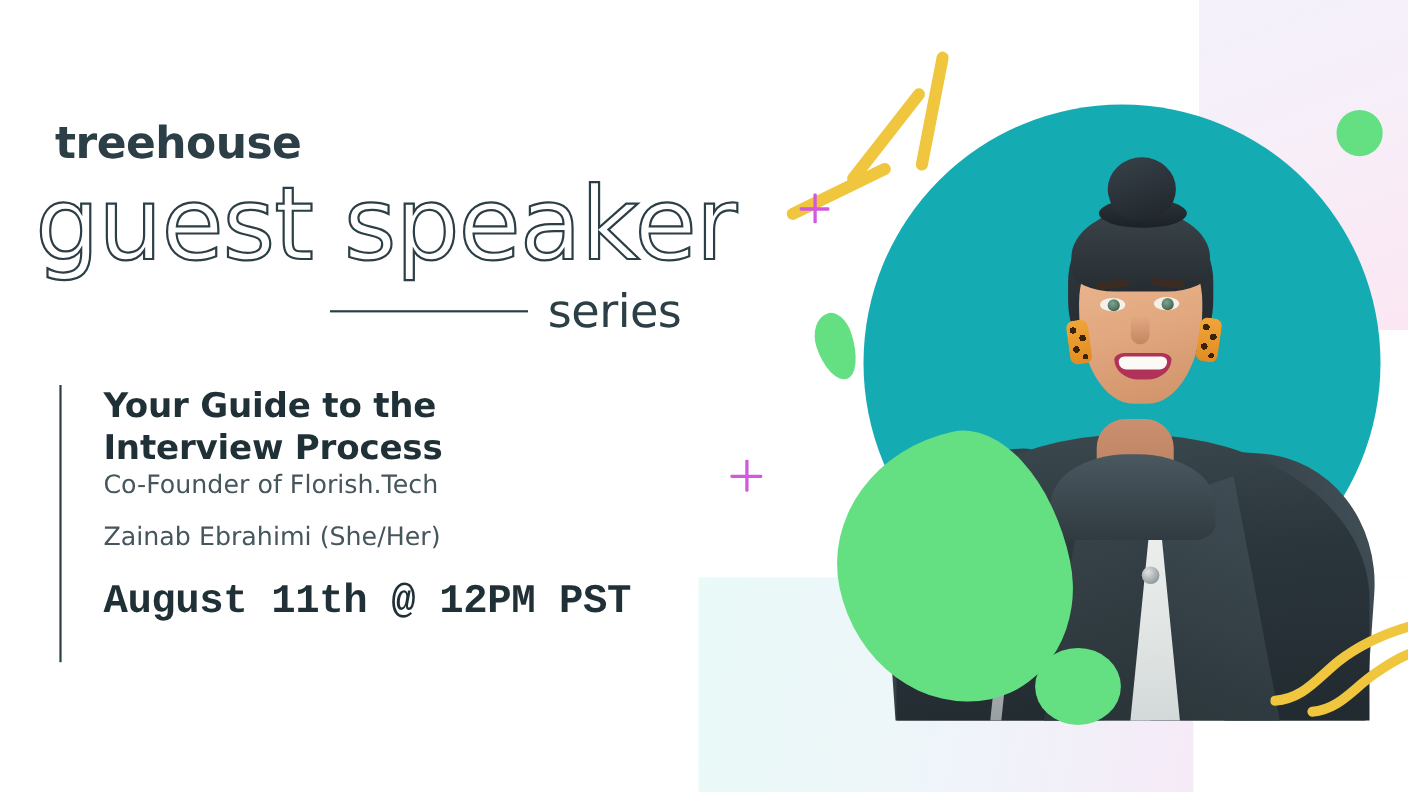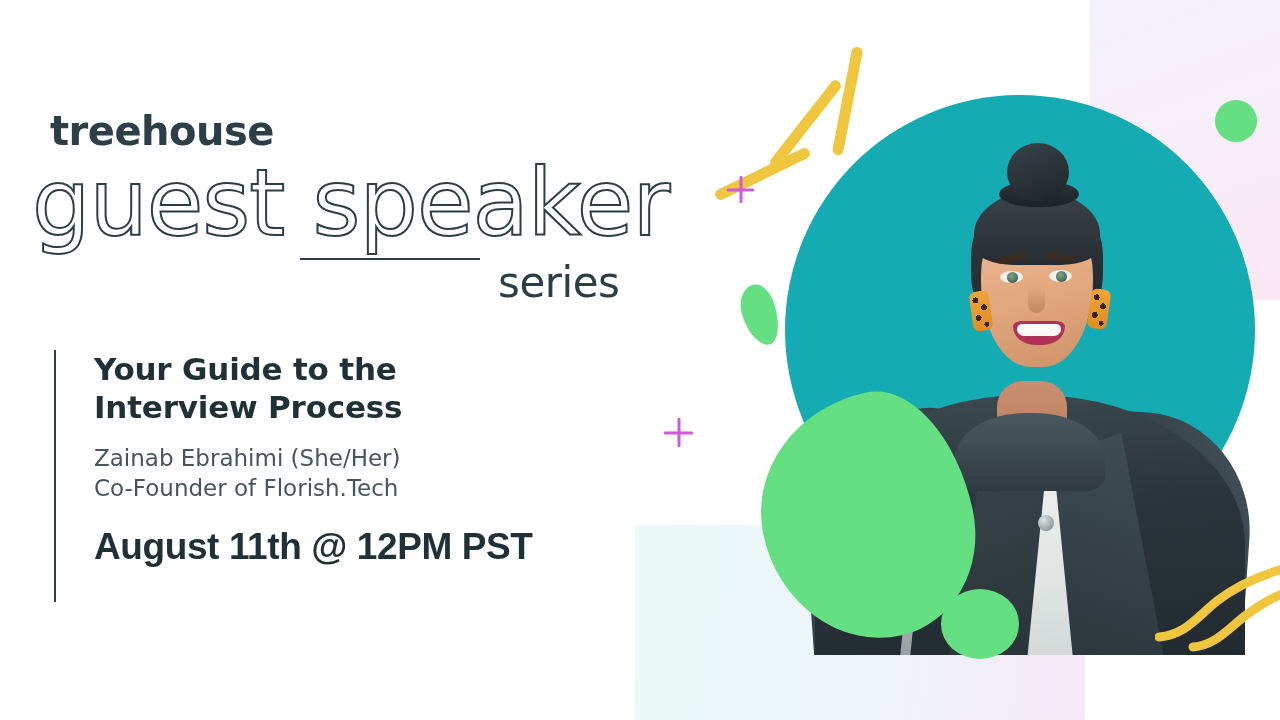--- a/index.html
+++ b/index.html
@@ -250,21 +250,21 @@
     position:absolute; left:32px; top:158px;
     font-size:92px; font-weight:500; letter-spacing:-1px;
     line-height:1;
     color:transparent;
     -webkit-text-stroke:2px #2c3e46;
     font-family:"DejaVu Sans", sans-serif;
     white-space:nowrap;
   }
   #series-row {
     position:absolute; left:300px; top:258px;
-    display:flex; align-items:flex-start; gap:18px;
+    display:flex; align-items:center; gap:18px;
   }
   #series-rule {
     width:180px; height:2px; background:#2c3e46;
   }
   #series-word {
     font-size:42px; font-weight:500; color:#2c3e46;
     letter-spacing:-0.5px;
     font-family:"DejaVu Sans", sans-serif;
   }
 
@@ -287,21 +287,21 @@
     font-family:"DejaVu Sans", sans-serif;
   }
   #speaker-role {
     font-size:23px; font-weight:400; color:#46565d;
     line-height:1.3;
     font-family:"DejaVu Sans", sans-serif;
   }
   #event-datetime {
     font-size:37px; font-weight:700; color:#1f3037;
     margin-top:22px; letter-spacing:-0.4px;
-    font-family:Liberation Sans, sans-serif;
+    font-family:Liberation Mono, monospace;
   }
 </style>
 </head>
 <body>
 
 <div id="stage">
 
   <div class="panel" id="panel-topright"></div>
   <div class="panel" id="panel-bottom"></div>
   <div class="panel" id="panel-bottomright-white"></div>
@@ -363,18 +363,18 @@
   <div id="headline-outline">guest speaker</div>
 
   <div id="series-row">
     <span id="series-rule"></span>
     <span id="series-word">series</span>
   </div>
 
   <div id="info-block">
     <div id="talk-title">Your Guide to the
 Interview Process</div>
+    <div id="speaker-role">Co-Founder of Florish.Tech</div>
     <div id="speaker-name">Zainab Ebrahimi (She/Her)</div>
-    <div id="speaker-role">Co-Founder of Florish.Tech</div>
     <div id="event-datetime">August 11th @ 12PM PST</div>
   </div>
 
 </div>
 
 </body></html>

